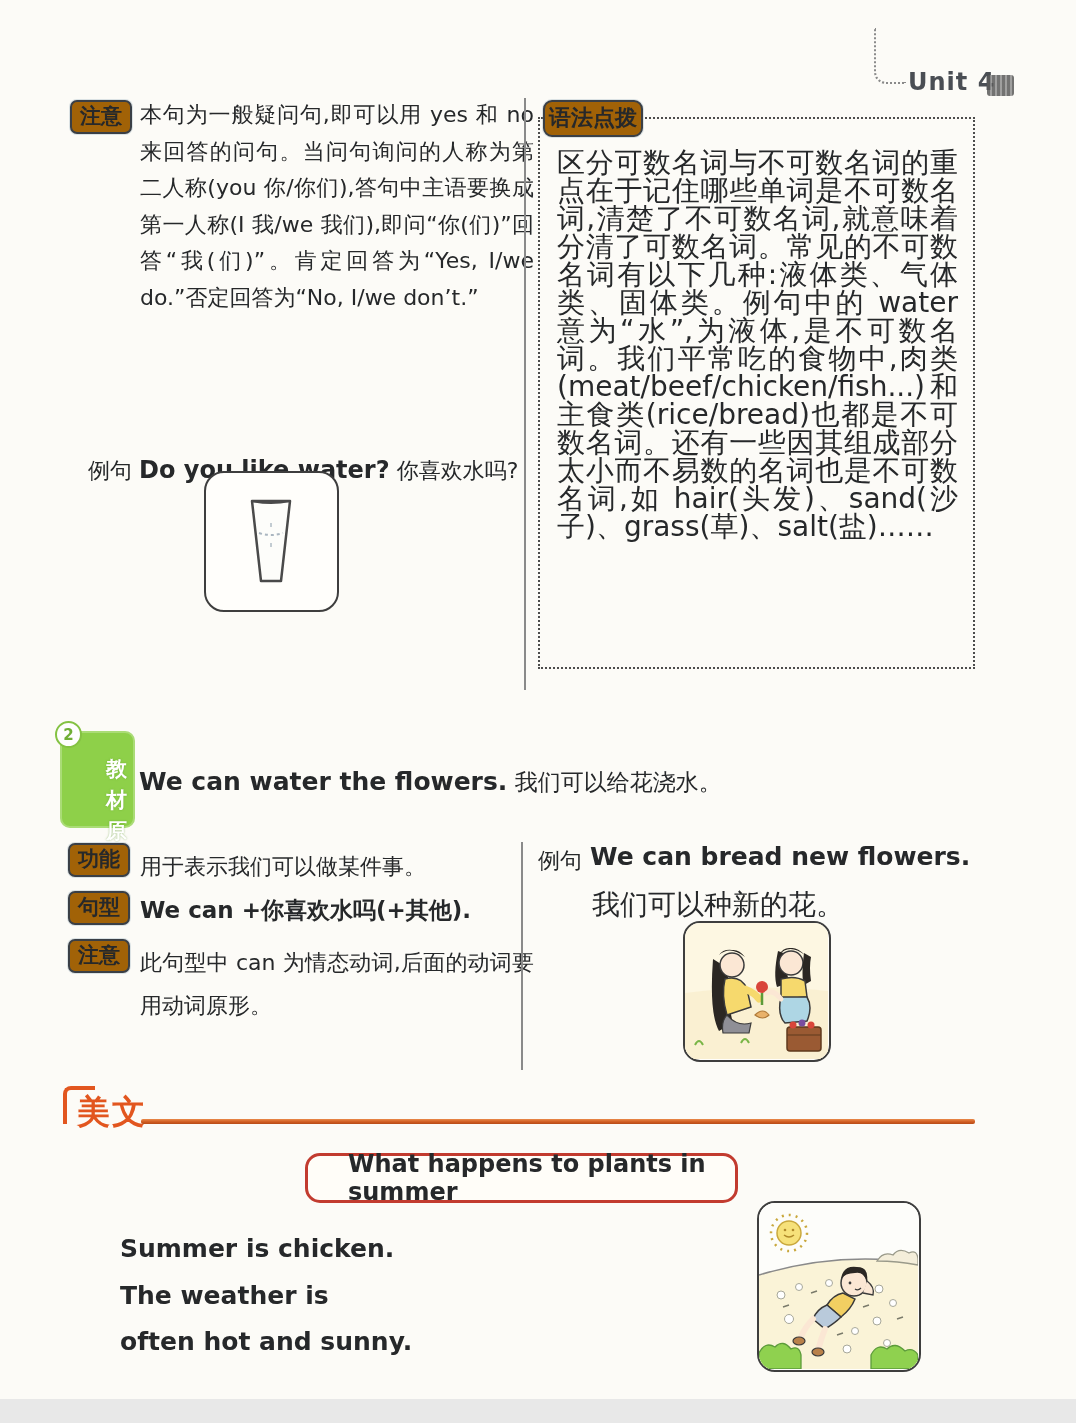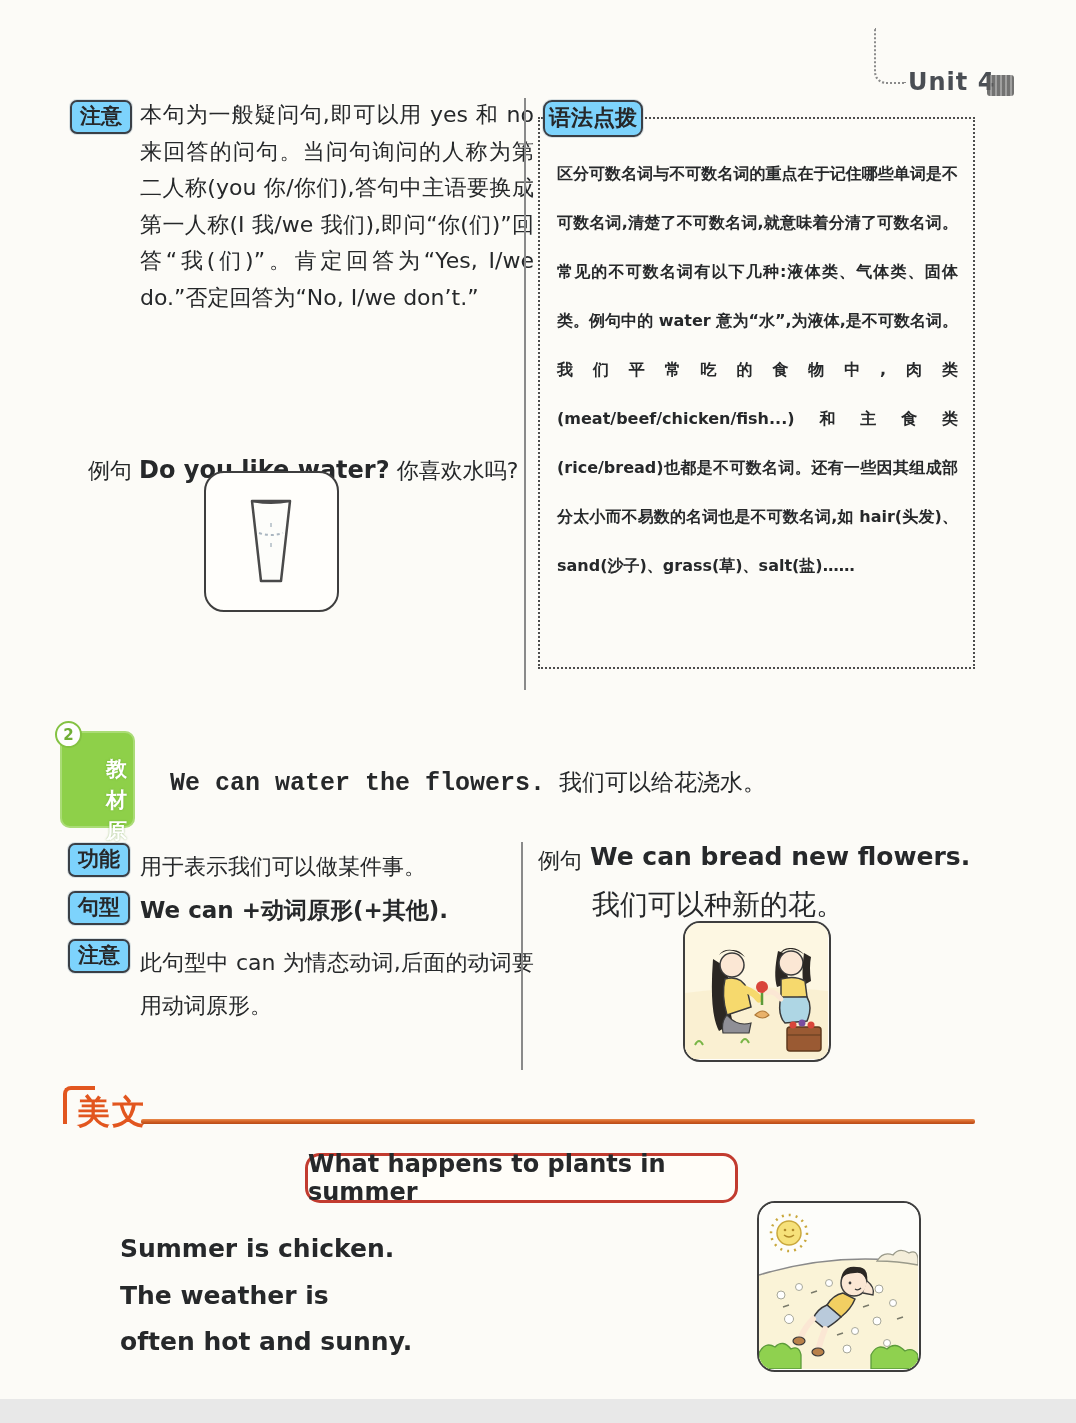--- a/index.html
+++ b/index.html
@@ -29,21 +29,21 @@
     left: 987px; top: 75px; width: 27px; height: 21px;
     background: repeating-linear-gradient(90deg,#5a5a5a 0 3px,#8f8f8f 3px 5px);
     border-radius: 3px; opacity: .85;
   }
 
   
   .chip {
     display: inline-block;
     border: 2px solid #3a3f46;
     border-radius: 7px;
-    background: #7dd3fc;
+    background: #a16207;
     padding: 2px 8px 3px;
     font-size: 21px; font-weight: 600; color: #26282a;
     line-height: 1.2;
     box-shadow: 0 0 0 1px rgba(120,150,170,.25);
   }
 
   
   .notice-chip { left: 70px; top: 100px; }
   .notice-text {
     left: 140px; top: 97px; width: 394px;
@@ -68,21 +68,21 @@
     border: 2px dotted #4c4c4c;
     background: #fcfbf7;
   }
   .grammar-chip {
     left: 543px; top: 100px; z-index: 2;
     font-size: 22px; font-weight: 700; padding: 3px 4px 4px;
     border-radius: 9px;
   }
   .grammar-text {
     padding: 30px 15px 8px 17px;
-    font-size: 16px; line-height: 49px; text-align: justify; font-weight: bold;
+    font-size: 28px; line-height: 28px; text-align: justify;
   }
 
   
   .badge {
     left: 60px; top: 731px; width: 75px; height: 97px;
     background: #8ed049; border-radius: 10px;
     box-shadow: inset 0 0 0 2px rgba(255,255,255,.25);
   }
   .badge-num {
     position: absolute; left: -5px; top: -10px;
@@ -91,21 +91,21 @@
     color: #6fae35; font-size: 15px; font-weight: bold;
     display: flex; align-items: center; justify-content: center;
   }
   .badge-lines {
     margin-top: 23px; text-align: center;
     color: #ffffff; font-size: 21px; font-weight: 700;
     line-height: 31px; letter-spacing: 3px;
     text-shadow: 0 0 2px rgba(90,150,40,.6);
     padding-left: 41px;
   }
-  .sentence2 { left: 170px; top: 767px; font-size: 23px; white-space: nowrap; font-family: Liberation Mono, monospace; }
+  .sentence2 { left: 139px; top: 767px; font-size: 23px; white-space: nowrap; }
   .sentence2 .en { font-weight: bold; font-size: 25px; }
 
   
   .row-chip { position: absolute; left: 68px; }
   .row-text { position: absolute; left: 140px; width: 394px; font-size: 22px; line-height: 43px; text-align: justify; }
   .func-chip { top: 843px; }   .func-text { top: 845px; }
   .pat-chip  { top: 891px; }   .pat-text  { top: 889px; font-weight: bold; font-size: 23px; }
   .note2-chip{ top: 939px; }   .note2-text{ top: 941px; }
 
   .example2-label { left: 538px; top: 846px; font-size: 22px; }
@@ -124,21 +124,21 @@
     font-size: 33px; font-weight: bold; color: #e2561f; letter-spacing: 2px;
   }
   .essay-rule {
     left: 141px; top: 1119px; width: 834px; height: 5px;
     background: linear-gradient(180deg, #e98a4a 0%, #cf5a20 60%, #b64c18 100%);
     border-radius: 2px;
   }
   .essay-title-box {
     left: 305px; top: 1153px; width: 433px; height: 50px;
     border: 3px solid #c23b2f; border-radius: 15px; background: #fffdf8;
-    display: flex; align-items: center; justify-content: center;
+    display: flex; align-items: center; justify-content: center; padding-left: 40px;
   }
   .essay-title { font-size: 24px; font-weight: bold; color: #26282a; }
   .essay-line { position: absolute; left: 120px; font-size: 25px; font-weight: 600; }
   .essay-line-0 { top: 1234px; }
   .essay-line-1 { top: 1281px; }
   .essay-line-2 { top: 1327px; }
   .boy-frame { left: 757px; top: 1201px; width: 164px; height: 171px; border-radius: 18px; }
 </style>
 </head>
 <body>
@@ -184,21 +184,21 @@
   </div>
   <div class="abs sentence2">
     <span class="en">We can water the flowers.</span>
     <span>我们可以给花浇水。</span>
   </div>
 
   <span class="chip row-chip func-chip">功能</span>
   <div class="row-text func-text">用于表示我们可以做某件事。</div>
 
   <span class="chip row-chip pat-chip">句型</span>
-  <div class="row-text pat-text">We can +动词原形(+其他).</div>
+  <div class="row-text pat-text">We can +你喜欢水吗(+其他).</div>
 
   <span class="chip row-chip note2-chip">注意</span>
   <div class="row-text note2-text">此句型中 can 为情态动词,后面的动词要用动词原形。</div>
 
   <div class="abs vline vline-mid"></div>
 
   <div class="abs example2-label">例句</div>
   <div class="abs example2-en">We can bread new flowers.</div>
   <div class="abs example2-zh">我们可以种新的花。</div>
 

